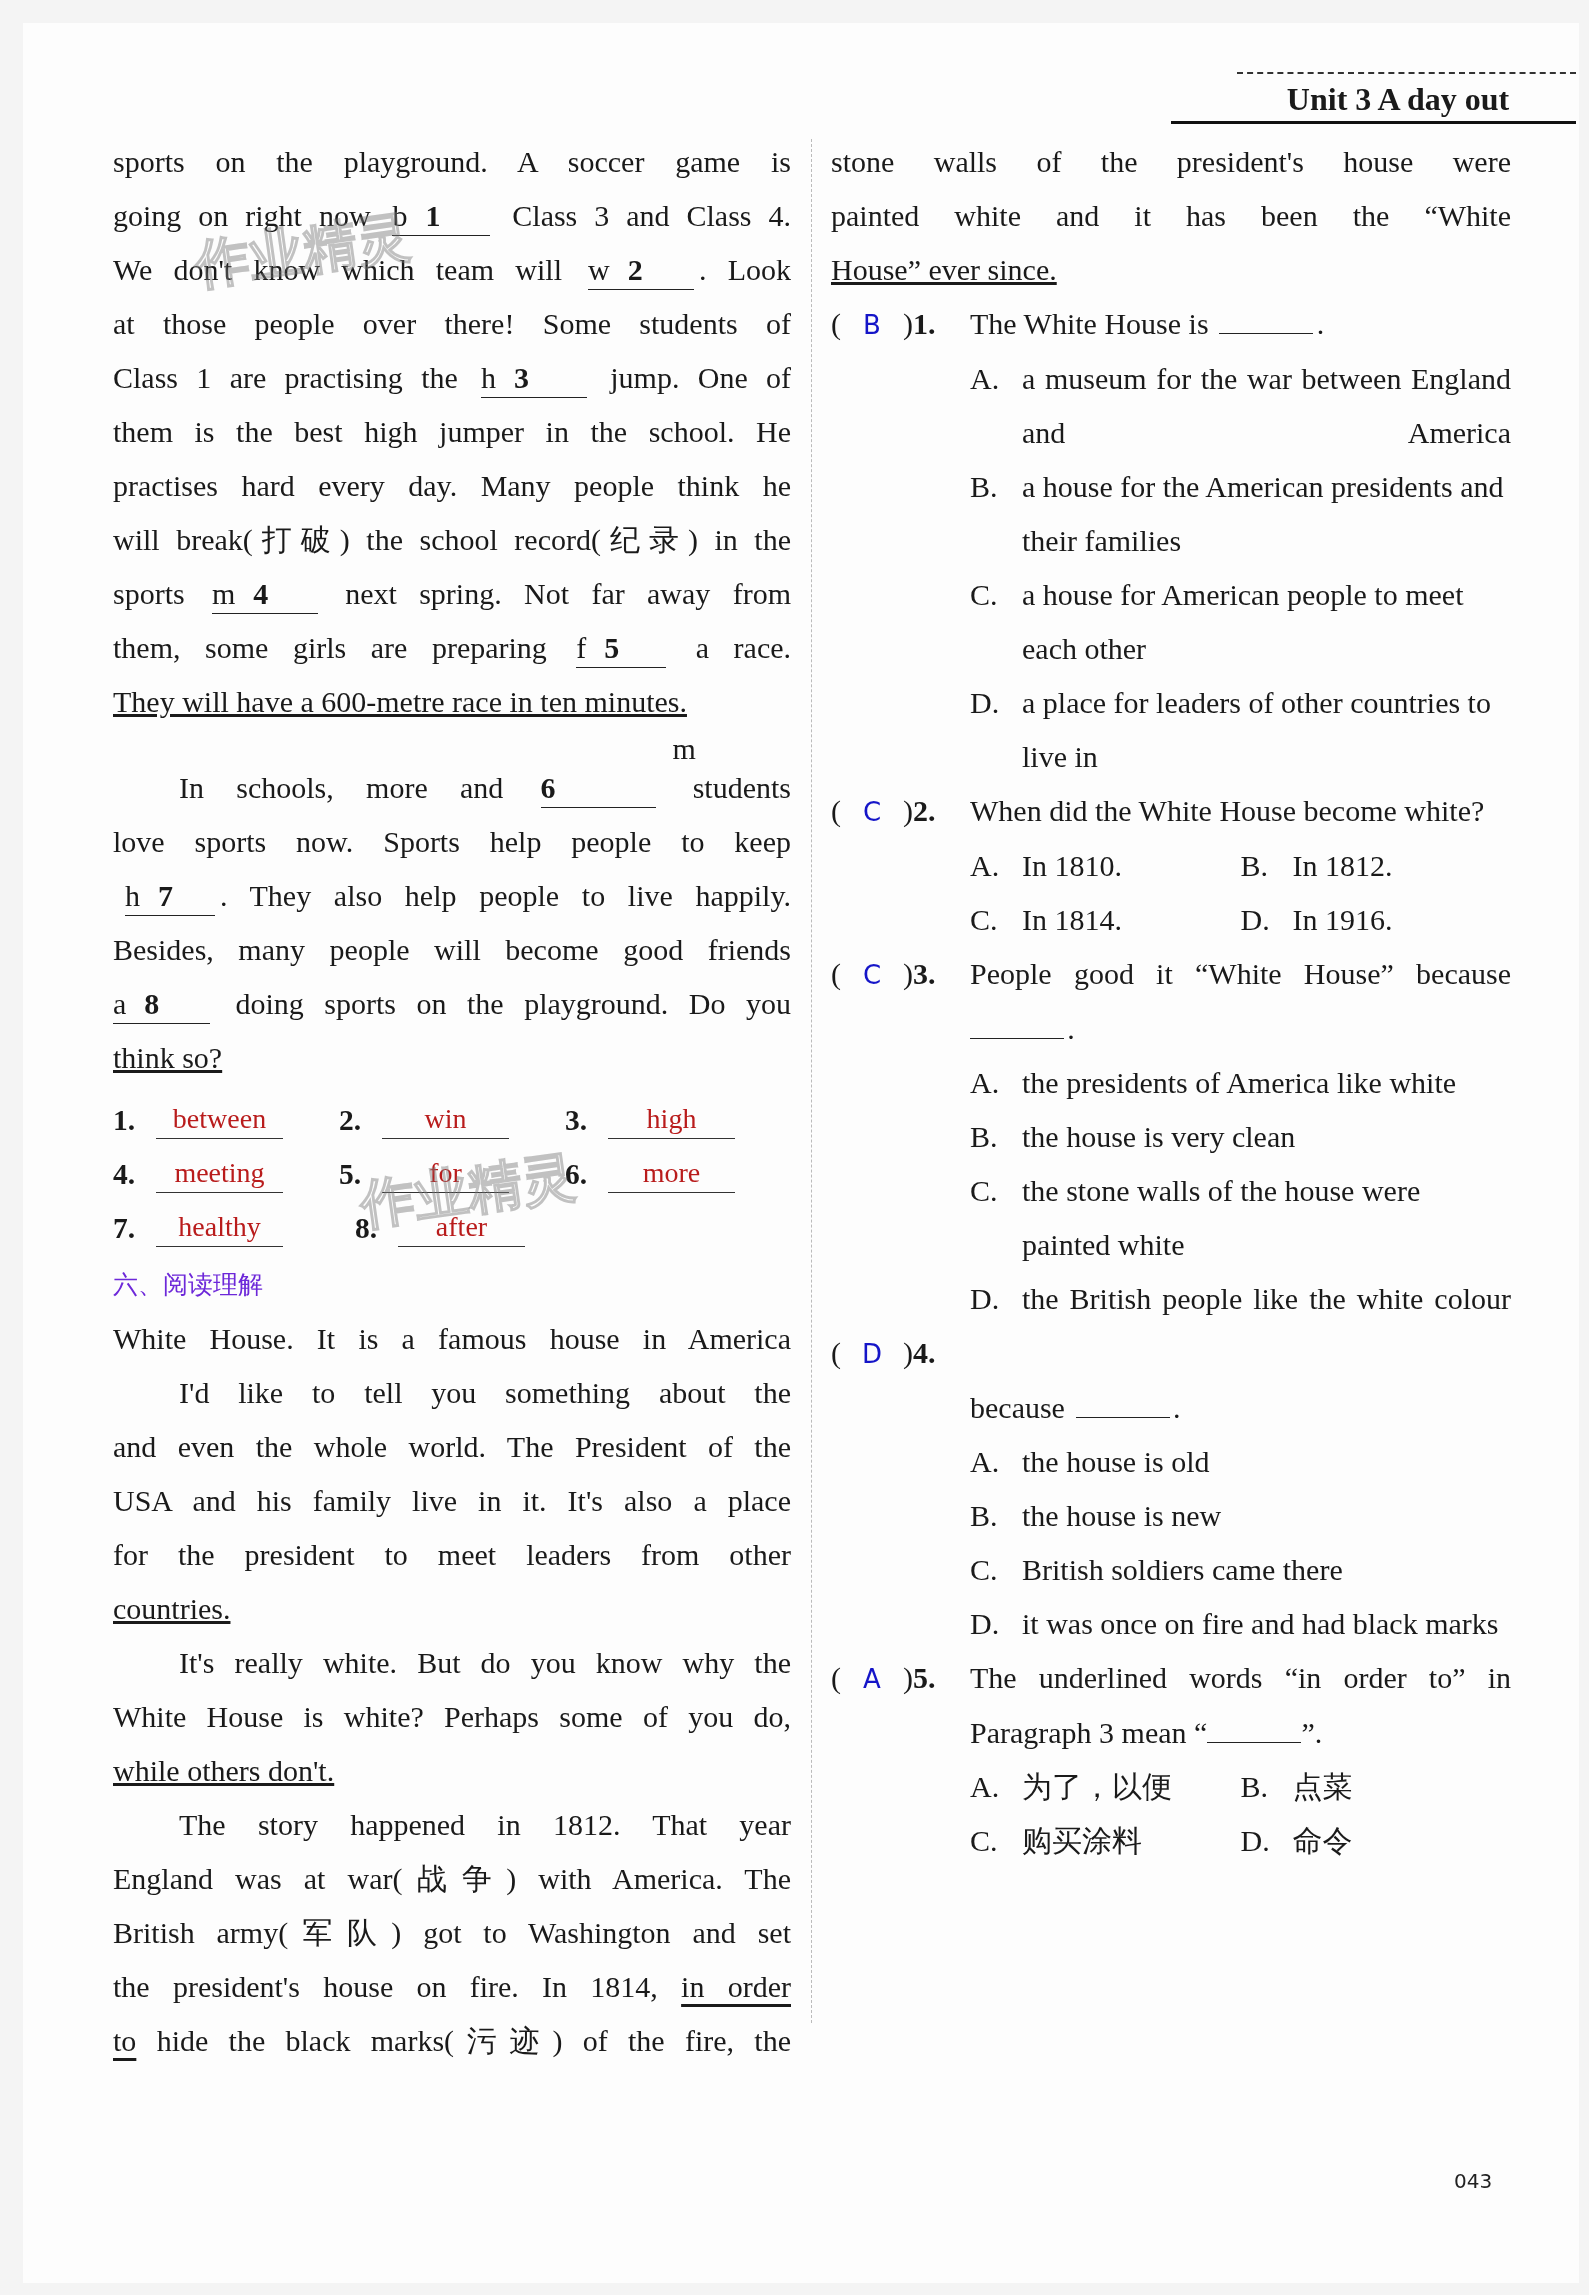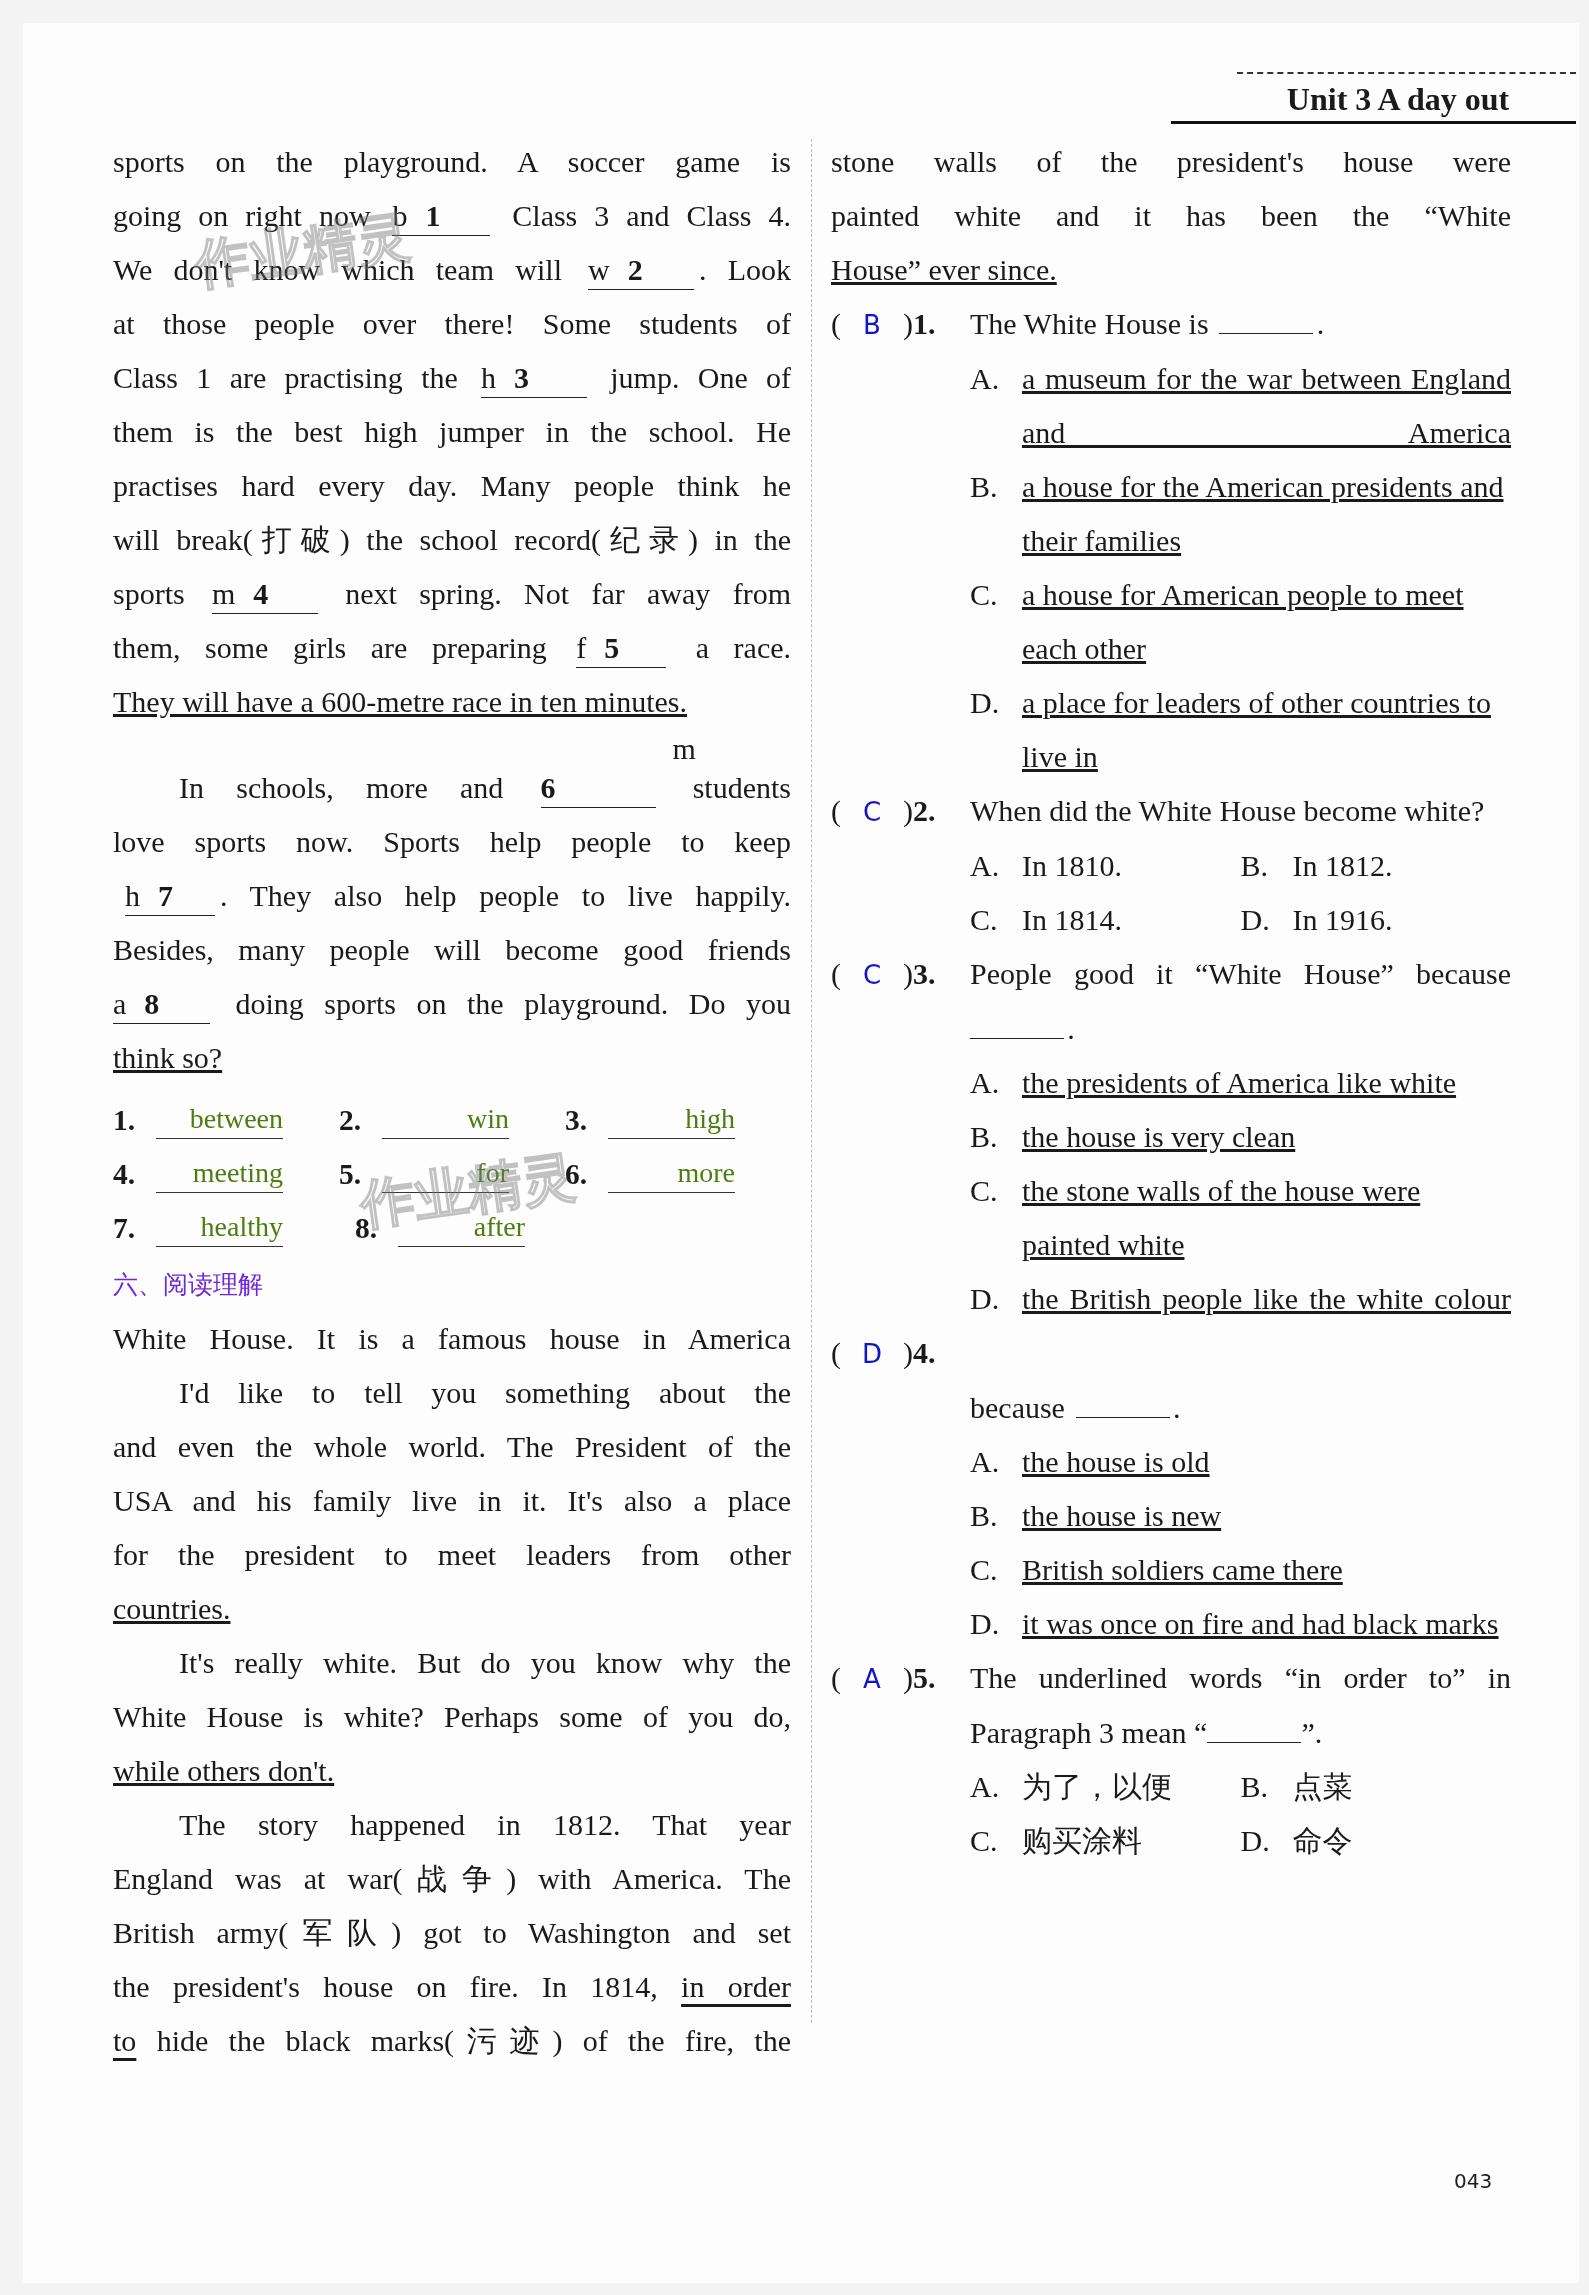--- a/index.html
+++ b/index.html
@@ -18,30 +18,30 @@
   .nl { text-align:left; text-align-last:left;text-decoration:underline; }
   .indent { text-indent:66px; }
   .blank { display:inline-block; border-bottom:1.6px solid #222; text-align:center; line-height:39px; margin:0 4.9px; }
   .blank .l { display:inline-block; margin-right:18px; }
   .blank .n { font-weight:bold; }
   .b1 { width:98px; } .b2 { width:106px; } .b4 { width:106px; } .b5 { width:90px; } .b6 { width:115px; } .b7 { width:90px; } .b8 { width:97px; }
   .answers { margin:8.2px 0 0 0; }
   .arow { display:flex; height:54px; align-items:flex-end; }
   .acell { width:242px; display:flex; align-items:flex-end; }
   .anum { font-weight:bold; font-size:29.5px; width:43px; }
-  .aval { width:127px; border-bottom:1.6px solid #333; color:#4d7c0f; text-align:right; font-size:28px; line-height:38px; position:relative; top:-8.2px;margin-top:22px; }
+  .aval { width:127px; border-bottom:1.6px solid #333; color:#b91c1c; text-align:center; font-size:28px; line-height:38px; position:relative; top:-8.2px;margin-top:22px; }
   .section { color:#6d28d9; font-family:"DejaVu Sans",sans-serif; font-size:25px; margin-top:3.3px; }
   .q { display:flex; }
   .qmark { width:139px; flex:none; white-space:nowrap; }
   .qmark .ans { color:#1515c8; display:inline-block; width:47px; text-align:center; font-family:"DejaVu Sans",sans-serif; font-size:26px; }
   .qmark .qn { font-weight:bold; }
   .qtext { flex:1; }
   .opt { padding-left:139px; display:flex; }
   .opt .lab { width:52px; flex:none; }
-  .opt .txt { flex:1;text-decoration:underline; }
+  .opt .txt { flex:1; }
   .opt2 { padding-left:139px; display:flex; }
   .opt2 .half { width:295px; display:flex; }
   .opt2 .lab { width:52px; flex:none; }
   .qblank { display:inline-block; width:94px; border-bottom:1.6px solid #222; height:24.6px; margin:0 3.3px; }
   .ul { text-decoration:underline; text-underline-offset:6.6px; }
   .pagenum { position:absolute; left:1454px; top:2169px; font-family:"DejaVu Sans",sans-serif; font-size:20px; color:#222; }
   .watermark { position:absolute; font-family:"DejaVu Sans",sans-serif; font-weight:bold; color:transparent;
                -webkit-text-stroke:1.2px rgba(120,120,120,0.45); transform:rotate(-8deg); }
   .wm1 { left:195px; top:215px; font-size:54px; }
   .wm2 { left:360px; top:1155px; font-size:54px; }

